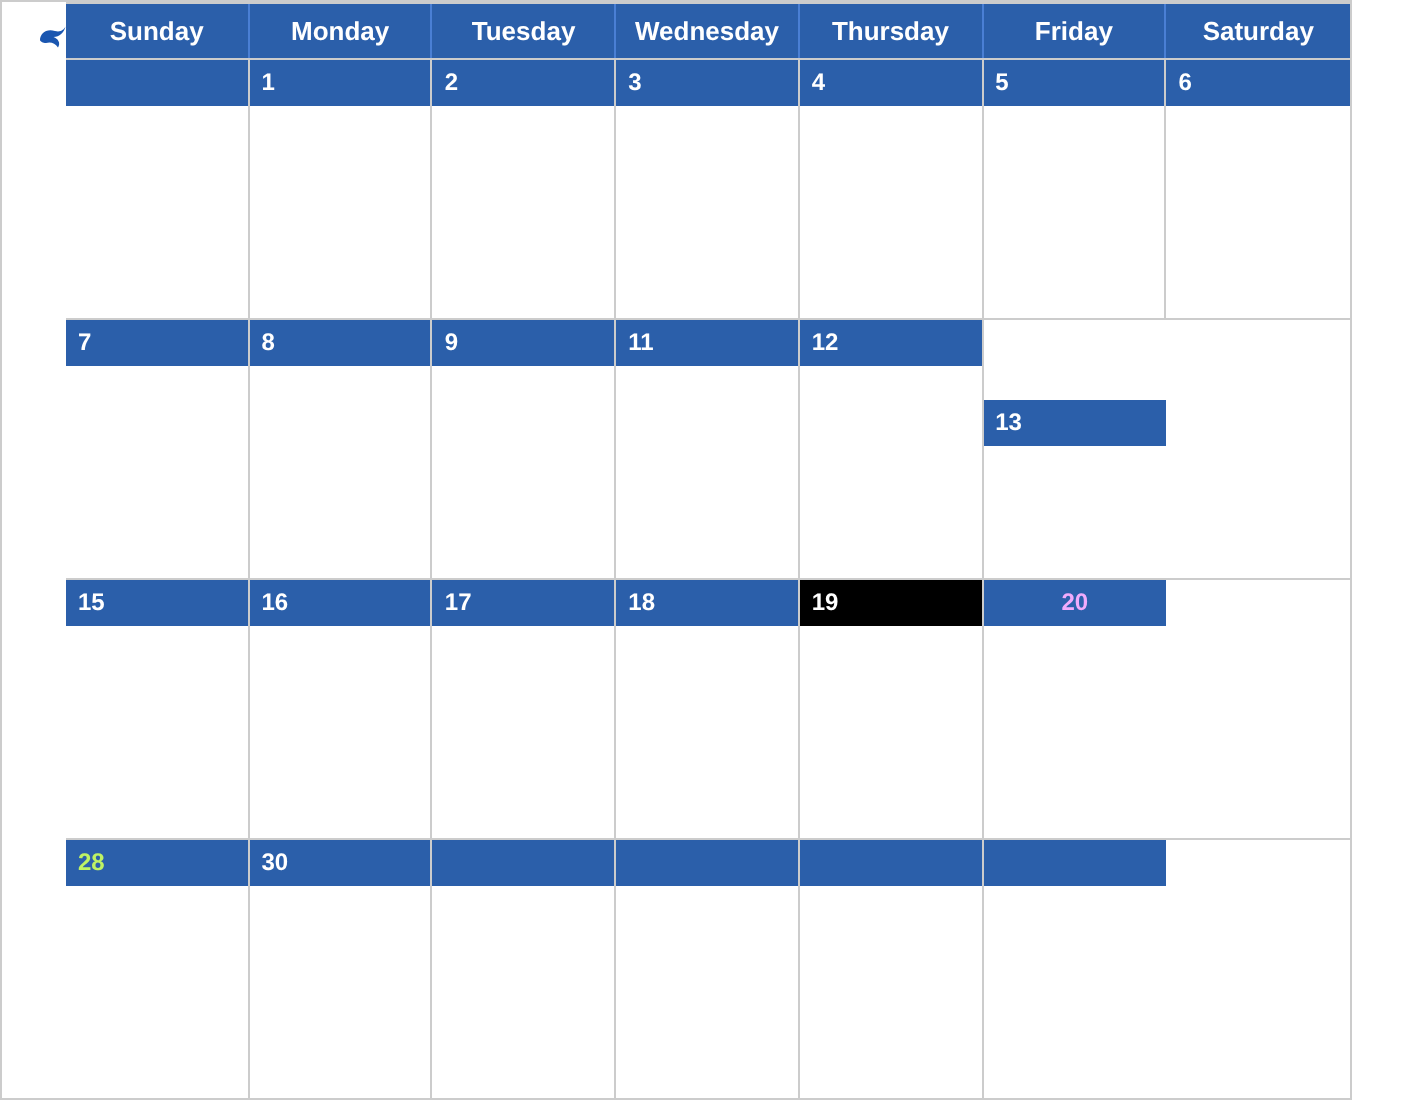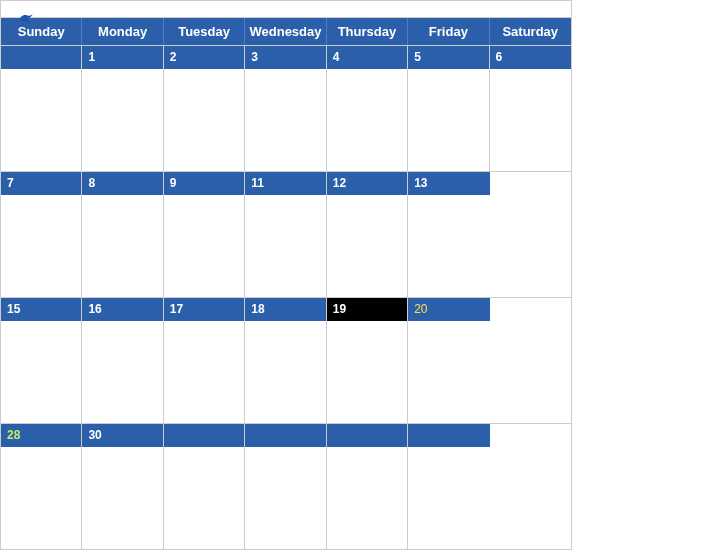--- a/index.html
+++ b/index.html
@@ -4,26 +4,26 @@
   <style>
     * { box-sizing: border-box; margin: 0; padding: 0; }
     body {
       font-family: Arial, sans-serif;
       background: #fff;
       width: 712px;
       height: 550px;
       overflow: hidden;
     }
     .calendar-wrapper {
-      width: 572px;
+      width: 676px;
       height: 550px;
       background: #fff;
       border: 1px solid #ccc;
       display: flex;
-      flex-direction: column;
+      flex-direction: row;
     }
     .header {
       display: flex;
       align-items: center;
       justify-content: center;
       padding: 10px 16px 6px;
       position: relative;
     }
     .logo {
       position: absolute;
@@ -166,41 +166,41 @@
           <div class="day-cell">
             <div style="background: rgb(43, 95, 170); padding: 3px 6px; font-size: 12px; color: white; font-weight: bold; line-height: 1.4;">9</div>
           </div>
           <div class="day-cell">
             <div style="background: rgb(43, 95, 170); padding: 3px 6px; font-size: 12px; color: white; font-weight: bold; line-height: 1.4;">11</div>
           </div>
           <div class="day-cell">
             <div style="background: rgb(43, 95, 170); padding: 3px 6px; font-size: 12px; color: white; font-weight: bold; line-height: 1.4;">12</div>
           </div>
           <div class="day-cell">
-            <div style="background: rgb(43, 95, 170); padding: 3px 6px; font-size: 12px; color: white; font-weight: bold; line-height: 1.4;">13</div>
+            <div style="background: rgb(43, 95, 170); padding: 3px 6px; font-size: 12px; color: white; font-weight: bold; line-height: 1.4; margin-top: 40px;">13</div>
           </div>
         </div>
         <div class="week-row">
           <div class="day-cell">
             <div style="background: rgb(43, 95, 170); padding: 3px 6px; font-size: 12px; color: white; font-weight: bold; line-height: 1.4;">15</div>
           </div>
           <div class="day-cell">
             <div style="background: rgb(43, 95, 170); padding: 3px 6px; font-size: 12px; color: white; font-weight: bold; line-height: 1.4;">16</div>
           </div>
           <div class="day-cell">
             <div style="background: rgb(43, 95, 170); padding: 3px 6px; font-size: 12px; color: white; font-weight: bold; line-height: 1.4;">17</div>
           </div>
           <div class="day-cell">
             <div style="background: rgb(43, 95, 170); padding: 3px 6px; font-size: 12px; color: white; font-weight: bold; line-height: 1.4;">18</div>
           </div>
           <div class="day-cell">
             <div style="background: #000000; padding: 3px 6px; font-size: 12px; color: white; font-weight: bold; line-height: 1.4;">19</div>
           </div>
           <div class="day-cell">
-            <div style="background: rgb(43, 95, 170); padding: 3px 6px; font-size: 12px; color: #fde047; font-weight: normal; line-height: 1.4;">20</div>
+            <div style="background: rgb(43, 95, 170); padding: 3px 6px; font-size: 12px; color: #f0abfc; font-weight: bold; line-height: 1.4; text-align: center;">20</div>
           </div>
         </div>
         <div class="week-row">
           <div class="day-cell">
             <div style="background: rgb(43, 95, 170); padding: 3px 6px; font-size: 12px; color: #bef264; font-weight: bold; line-height: 1.4;">28</div>
           </div>
           <div class="day-cell">
             <div style="background: rgb(43, 95, 170); padding: 3px 6px; font-size: 12px; color: white; font-weight: bold; line-height: 1.4;">30</div>
           </div>
           <div class="day-cell">

